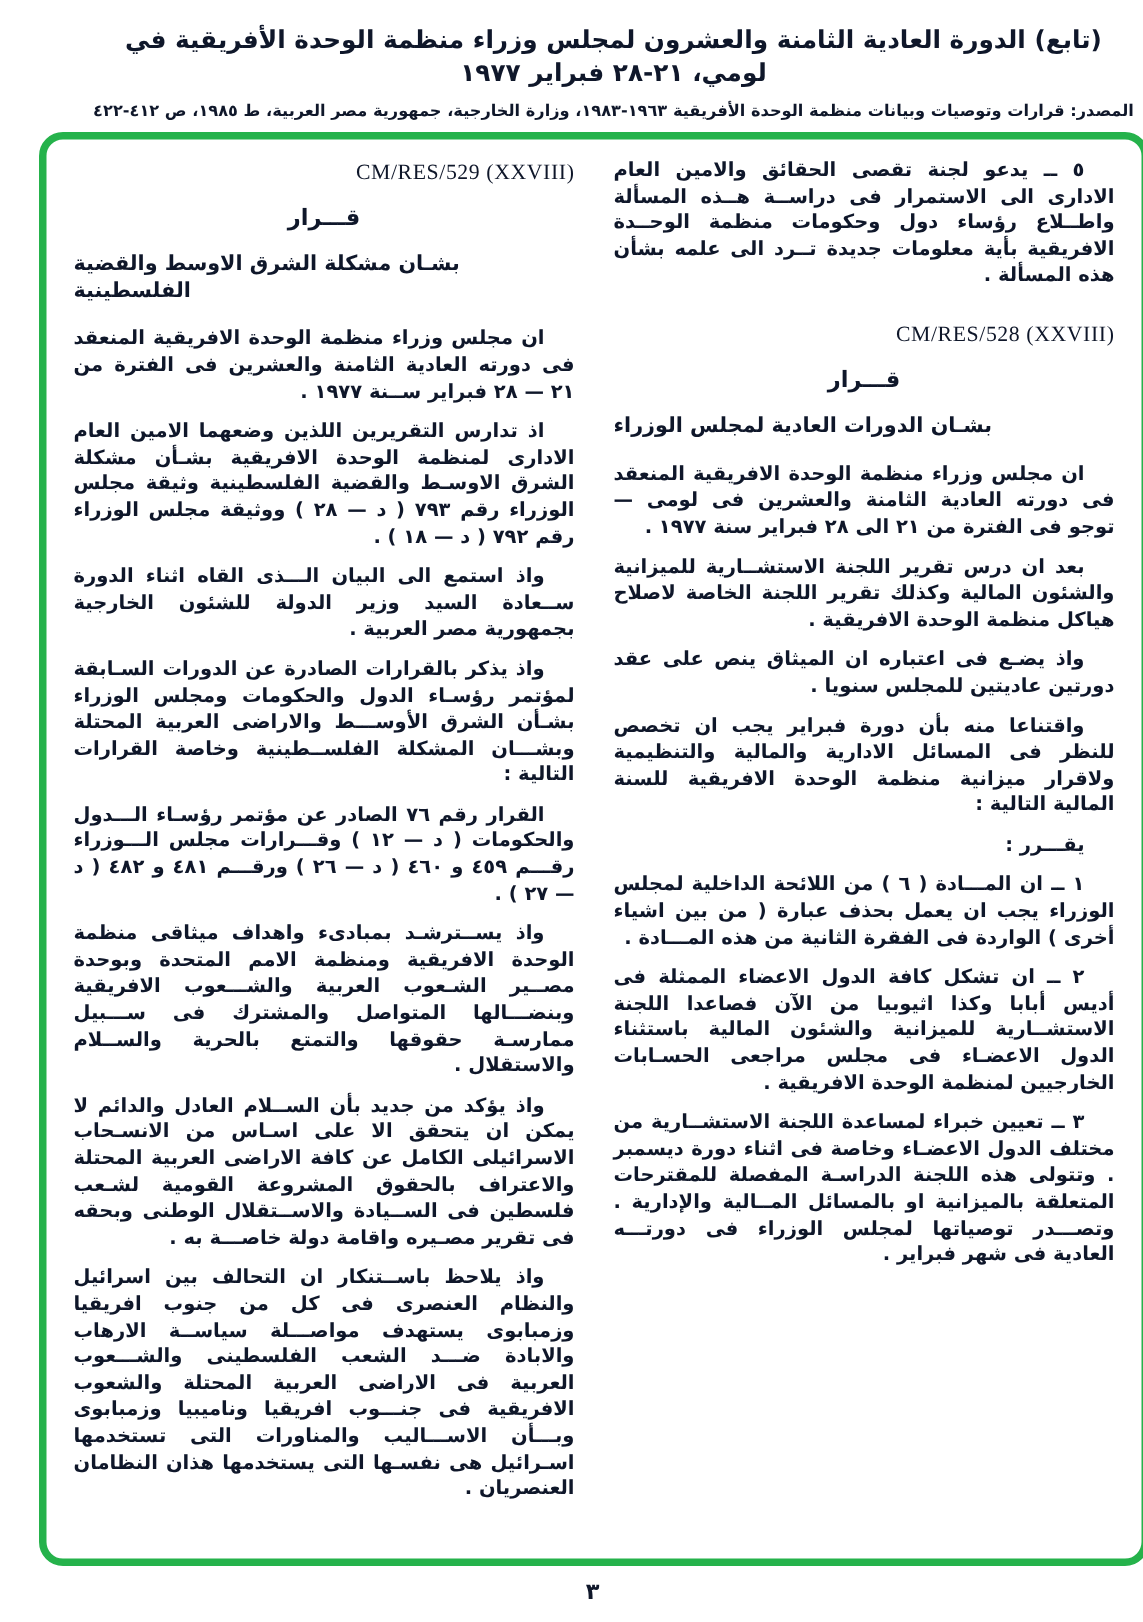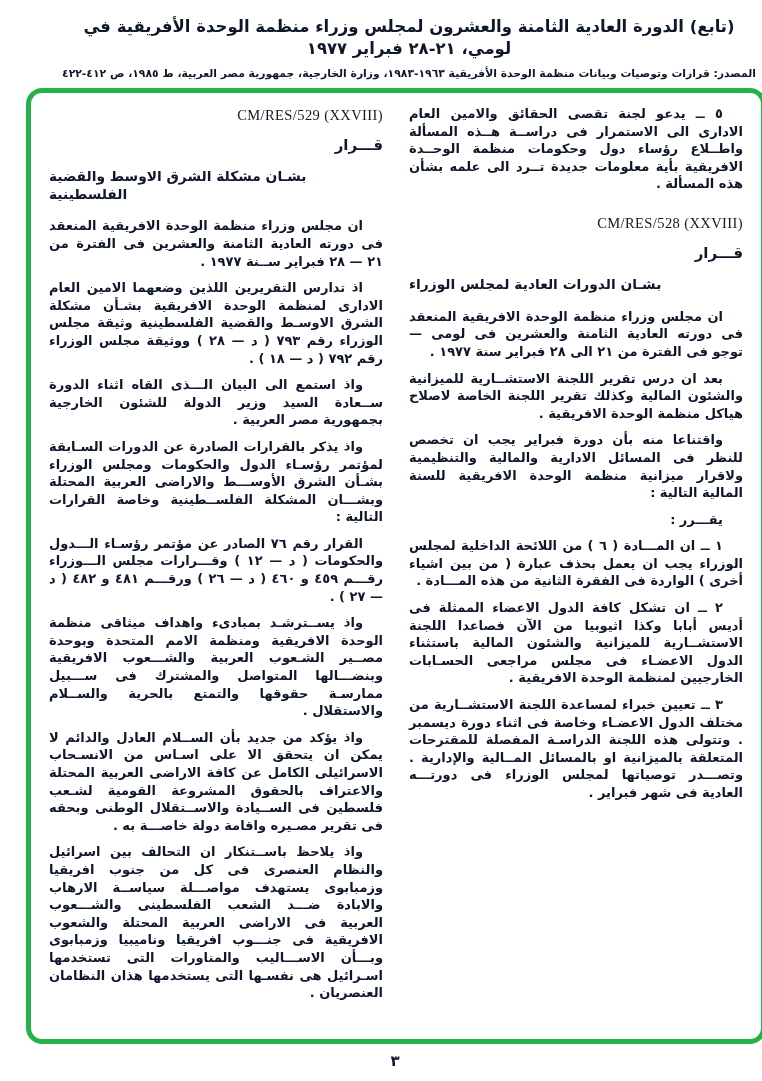--- a/index.html
+++ b/index.html
@@ -74,21 +74,21 @@
     font-size: 14.5px;
     letter-spacing: 0.4px;
     padding-left: 10px;
     margin: 2px 0 12px 0;
     text-indent: 0;
   }
   .doc-ref-528 {
     margin-top: 22px;
   }
   .decree-heading {
-    text-align: right;
+    text-align: center;
     font-weight: bold;
     font-size: 15px;
     margin: 0 0 14px 0;
     text-indent: 0;
   }
   .subject-heading {
     text-align: left;
     font-weight: bold;
     font-size: 13.8px;
     margin: 0 0 14px 0;
@@ -117,20 +117,21 @@
   <div class="green-frame">
     <div class="columns">
 
       <section class="column">
         <p class="para">٥ ــ يدعو لجنة تقصى الحقائق والامين العام الادارى الى الاستمرار فى دراســة هــذه المسألة واطــلاع رؤساء دول وحكومات منظمة الوحــدة الافريقية بأية معلومات جديدة تــرد الى علمه بشأن هذه المسألة .</p>
         <div class="doc-ref doc-ref-528">CM/RES/528 (XXVIII)</div>
         <h2 class="decree-heading">قـــرار</h2>
         <h3 class="subject-heading">بشـان الدورات العادية لمجلس الوزراء</h3>
         <p class="para">ان مجلس وزراء منظمة الوحدة الافريقية المنعقد فى دورته العادية الثامنة والعشرين فى لومى — توجو فى الفترة من ٢١ الى ٢٨ فبراير سنة ١٩٧٧ .</p>
         <p class="para">بعد ان درس تقرير اللجنة الاستشــارية للميزانية والشئون المالية وكذلك تقرير اللجنة الخاصة لاصلاح هياكل منظمة الوحدة الافريقية .</p>
+        <p class="para">واذ يضـع فى اعتباره ان الميثاق ينص على عقد دورتين عاديتين للمجلس سنويا .</p>
         <p class="para">واقتناعا منه بأن دورة فبراير يجب ان تخصص للنظر فى المسائل الادارية والمالية والتنظيمية ولاقرار ميزانية منظمة الوحدة الافريقية للسنة المالية التالية :</p>
         <p class="para">يقـــرر :</p>
         <p class="para">١ ــ ان المـــادة ( ٦ ) من اللائحة الداخلية لمجلس الوزراء يجب ان يعمل بحذف عبارة ( من بين اشياء أخرى ) الواردة فى الفقرة الثانية من هذه المـــادة .</p>
         <p class="para">٢ ــ ان تشكل كافة الدول الاعضاء الممثلة فى أديس أبابا وكذا اثيوبيا من الآن فصاعدا اللجنة الاستشــارية للميزانية والشئون المالية باستثناء الدول الاعضـاء فى مجلس مراجعى الحسـابات الخارجيين لمنظمة الوحدة الافريقية .</p>
         <p class="para">٣ ــ تعيين خبراء لمساعدة اللجنة الاستشــارية من مختلف الدول الاعضـاء وخاصة فى اثناء دورة ديسمبر . وتتولى هذه اللجنة الدراسـة المفصلة للمقترحات المتعلقة بالميزانية او بالمسائل المــالية والإدارية . وتصـــدر توصياتها لمجلس الوزراء فى دورتـــه العادية فى شهر فبراير .</p>
       </section>
 
       <section class="column">
         <div class="doc-ref">CM/RES/529 (XXVIII)</div>
         <h2 class="decree-heading">قـــرار</h2>

